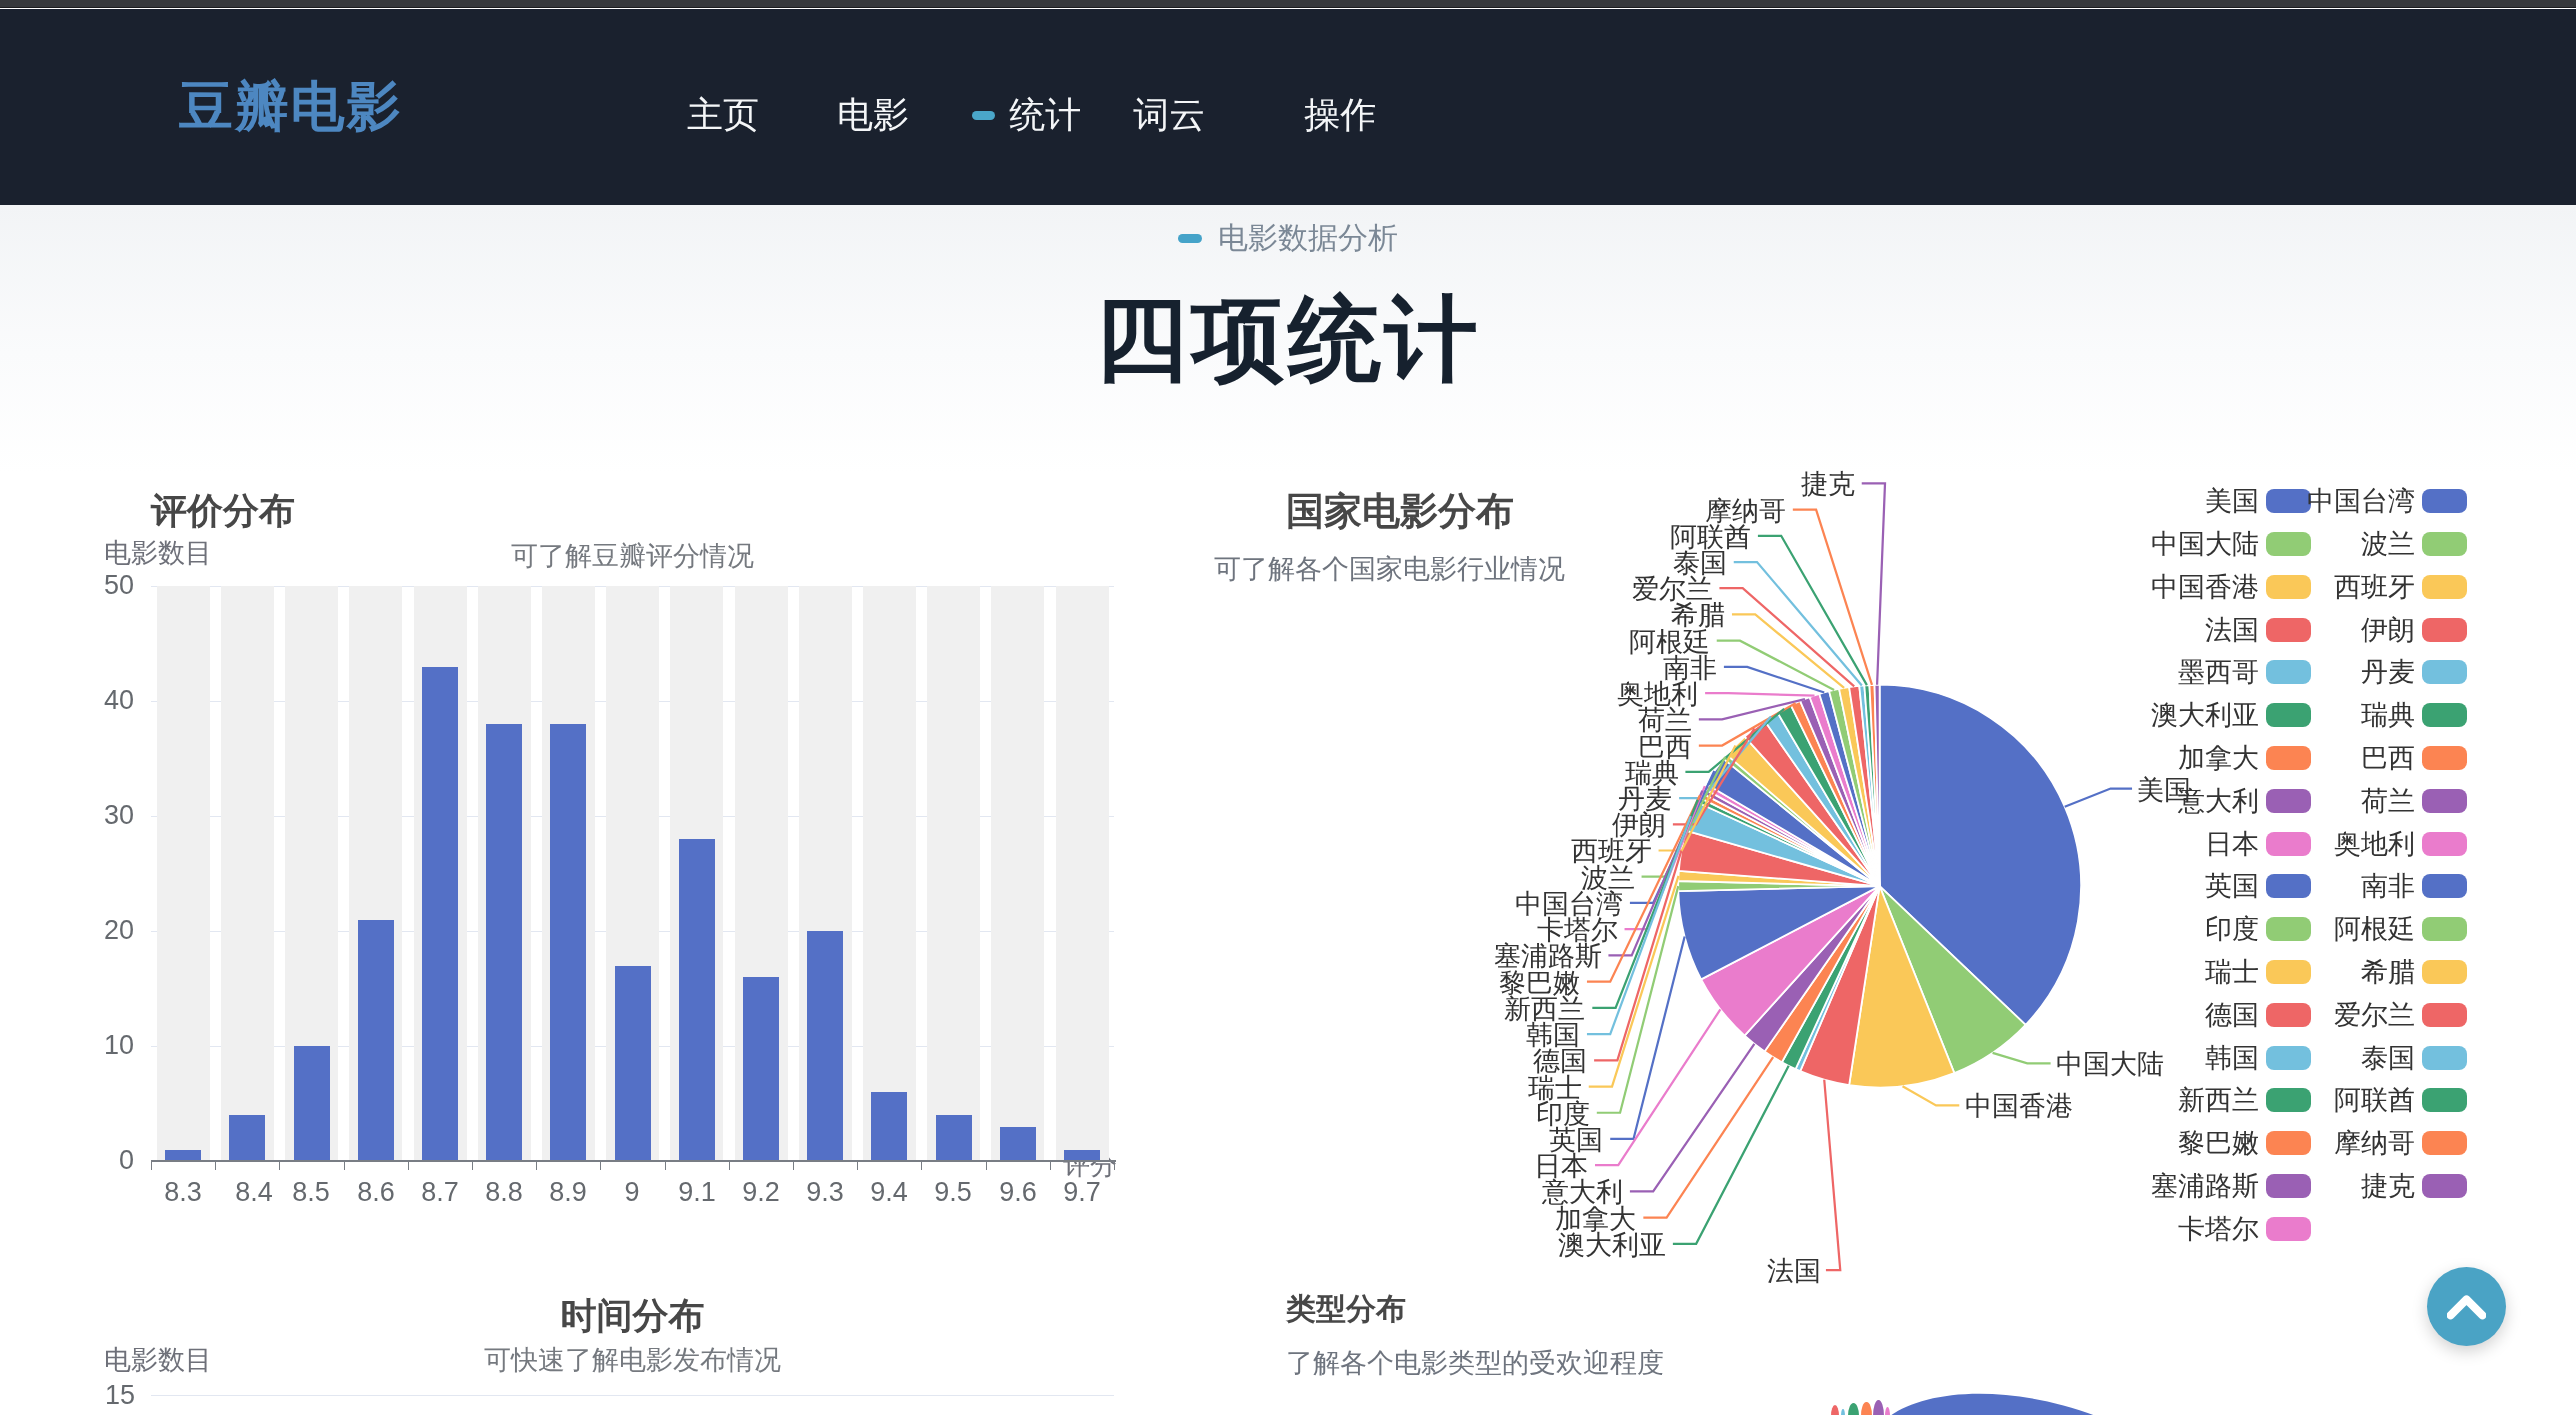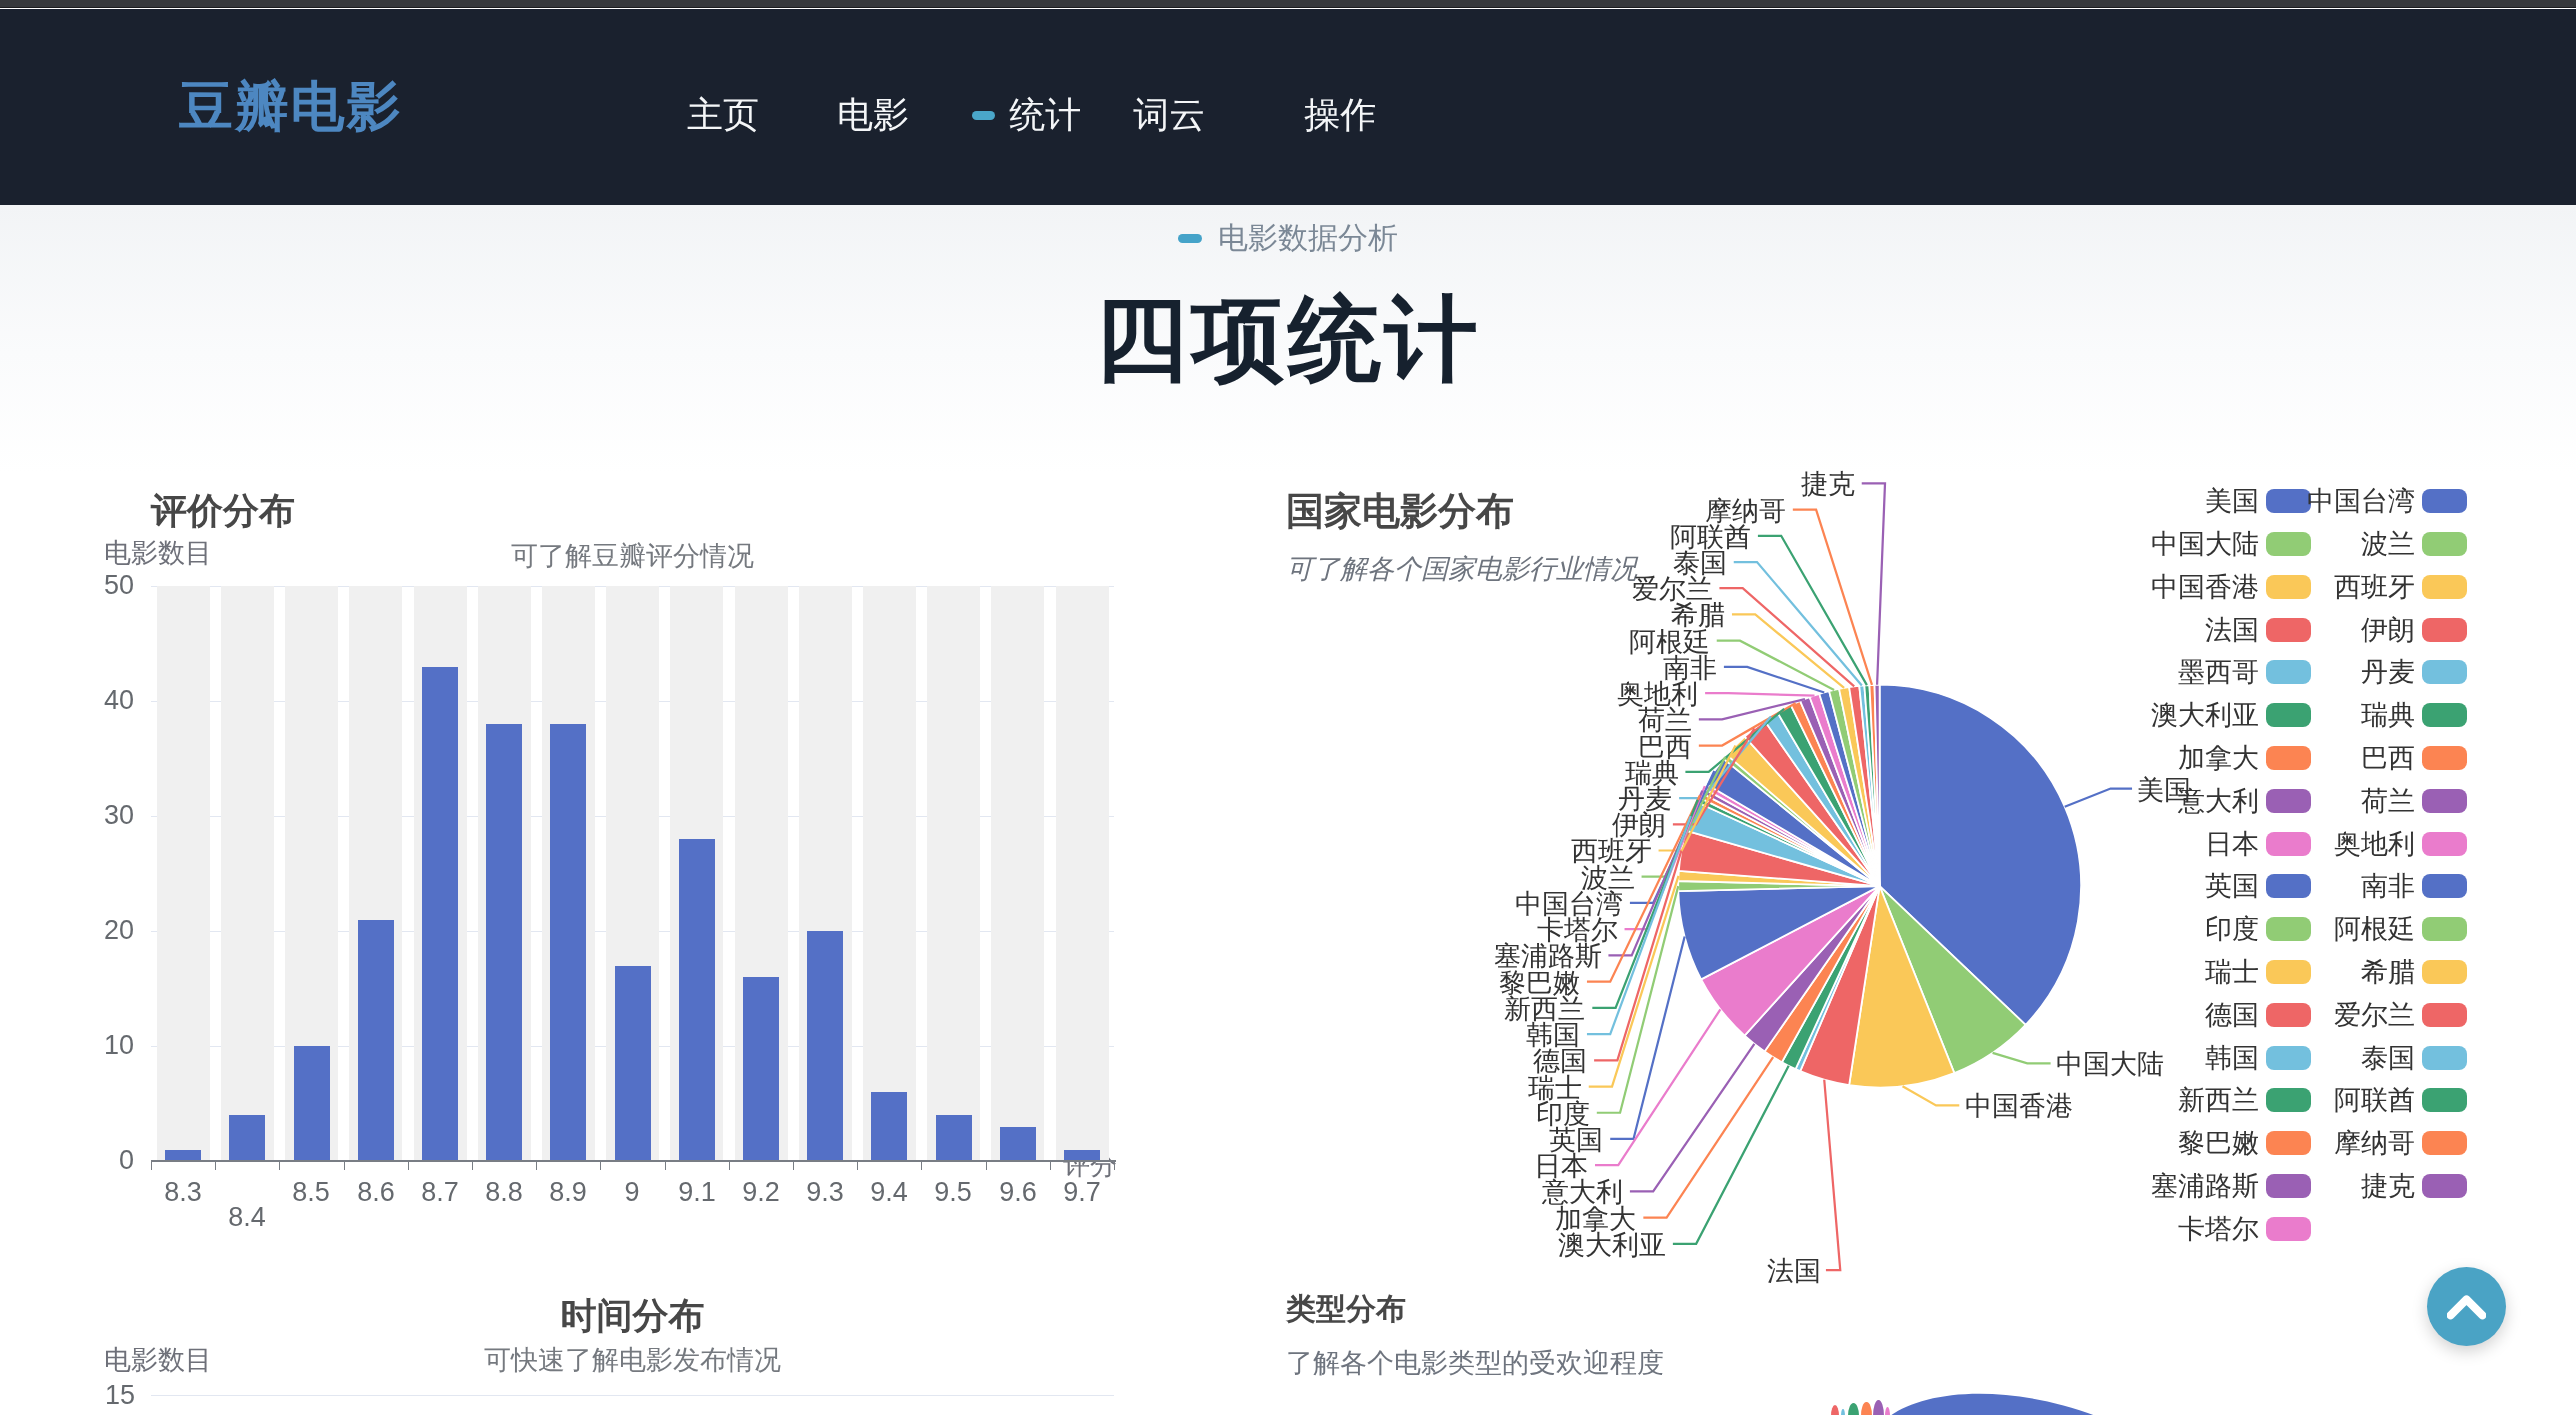--- a/index.html
+++ b/index.html
@@ -107,21 +107,21 @@
       <div class="ytick" style="left: -107px; top: 214px;">30</div>
       <div class="gridline" style="top: 115px;"></div>
       <div class="ytick" style="left: -107px; top: 99px;">40</div>
       <div class="gridline" style="top: 0px;"></div>
       <div class="ytick" style="left: -107px; top: -16px;">50</div>
       <div class="bband" style="left: 5.7px; width: 53px;"></div>
       <div class="vbar" style="left: 14px; width: 36px; top: 564px; height: 11.5px; background: rgb(84, 112, 198);"></div>
       <div class="xtick" style="left: 0px; width: 64px;">8.3</div>
       <div class="bband" style="left: 70px; width: 53px;"></div>
       <div class="vbar" style="left: 78px; width: 36px; top: 529px; height: 46px; background: rgb(84, 112, 198);"></div>
-      <div class="xtick" style="left: 64px; width: 64px; margin-top: 25px;">8.4</div>
+      <div class="xtick" style="left: 71px; width: 64px;">8.4</div>
       <div class="bband" style="left: 134px; width: 53px;"></div>
       <div class="vbar" style="left: 143px; width: 36px; top: 460px; height: 115px; background: rgb(84, 112, 198);"></div>
       <div class="xtick" style="left: 128px; width: 64px;">8.5</div>
       <div class="bband" style="left: 198px; width: 53px;"></div>
       <div class="vbar" style="left: 207px; width: 36px; top: 334px; height: 242px; background: rgb(84, 112, 198);"></div>
       <div class="xtick" style="left: 193px; width: 64px;">8.6</div>
       <div class="bband" style="left: 263px; width: 53px;"></div>
       <div class="vbar" style="left: 271px; width: 36px; top: 81px; height: 495px; background: rgb(84, 112, 198);"></div>
       <div class="xtick" style="left: 257px; width: 64px;">8.7</div>
       <div class="bband" style="left: 327px; width: 53px;"></div>
@@ -167,21 +167,21 @@
       <div class="tickmark" style="left: 578px;"></div>
       <div class="tickmark" style="left: 642px;"></div>
       <div class="tickmark" style="left: 706px;"></div>
       <div class="tickmark" style="left: 770px;"></div>
       <div class="tickmark" style="left: 835px;"></div>
       <div class="tickmark" style="left: 899px;"></div>
       <div class="tickmark" style="left: 963px;"></div>
     </div>
 
   <div class="c-title" style="left:1286px;top:486px;font-size:38px;">国家电影分布</div>
-  <div class="c-sub" style="left:1286px;top:551px;font-style:italic;">可了解各个国家电影行业情况</div>
+  <div class="c-sub" style="left:1214px;top:551px;">可了解各个国家电影行业情况</div>
   <svg class="pie-svg" id="pie-svg" viewBox="0 0 2878 1582">
       <path d="M2100,990 L2100,765 A225,225 0 0 1 2263.078377126552,1145.0175567920296 Z" fill="#5470c6" stroke="#ffffff" stroke-width="2" stroke-linejoin="round" class="slice"></path>
       <path d="M2100,990 L2263.078377126552,1145.0175567920296 A225,225 0 0 1 2183.4636601956977,1198.946924903759 Z" fill="#91cc75" stroke="#ffffff" stroke-width="2" stroke-linejoin="round" class="slice"></path>
       <path d="M2100,990 L2183.4636601956977,1198.946924903759 A225,225 0 0 1 2065.92875006147,1212.405372973825 Z" fill="#fac858" stroke="#ffffff" stroke-width="2" stroke-linejoin="round" class="slice"></path>
       <path d="M2100,990 L2065.9287500614705,1212.405372973825 A225,225 0 0 1 2011.2699325995034,1196.765507614552 Z" fill="#ee6666" stroke="#ffffff" stroke-width="2" stroke-linejoin="round" class="slice"></path>
       <path d="M2100,990 L2011.2699325995031,1196.7655076145518 A225,225 0 0 1 2006.0604767358607,1194.4513780068655 Z" fill="#73c0de" stroke="#ffffff" stroke-width="2" stroke-linejoin="round" class="slice"></path>
       <path d="M2100,990 L2006.060476735861,1194.4513780068655 A225,225 0 0 1 1990.8070584305067,1186.727988632531 Z" fill="#3ba272" stroke="#ffffff" stroke-width="2" stroke-linejoin="round" class="slice"></path>
       <path d="M2100,990 L1990.8070584305067,1186.727988632531 A225,225 0 0 1 1971.4646516036717,1174.671774271637 Z" fill="#fc8452" stroke="#ffffff" stroke-width="2" stroke-linejoin="round" class="slice"></path>
       <path d="M2100,990 L1971.4646516036719,1174.671774271637 A225,225 0 0 1 1949.1634101098373,1156.9530567264549 Z" fill="#9a60b4" stroke="#ffffff" stroke-width="2" stroke-linejoin="round" class="slice"></path>
       <path d="M2100,990 L1949.1634101098373,1156.9530567264549 A225,225 0 0 1 1900.5689926451082,1094.1742449236522 Z" fill="#ea7ccc" stroke="#ffffff" stroke-width="2" stroke-linejoin="round" class="slice"></path>

